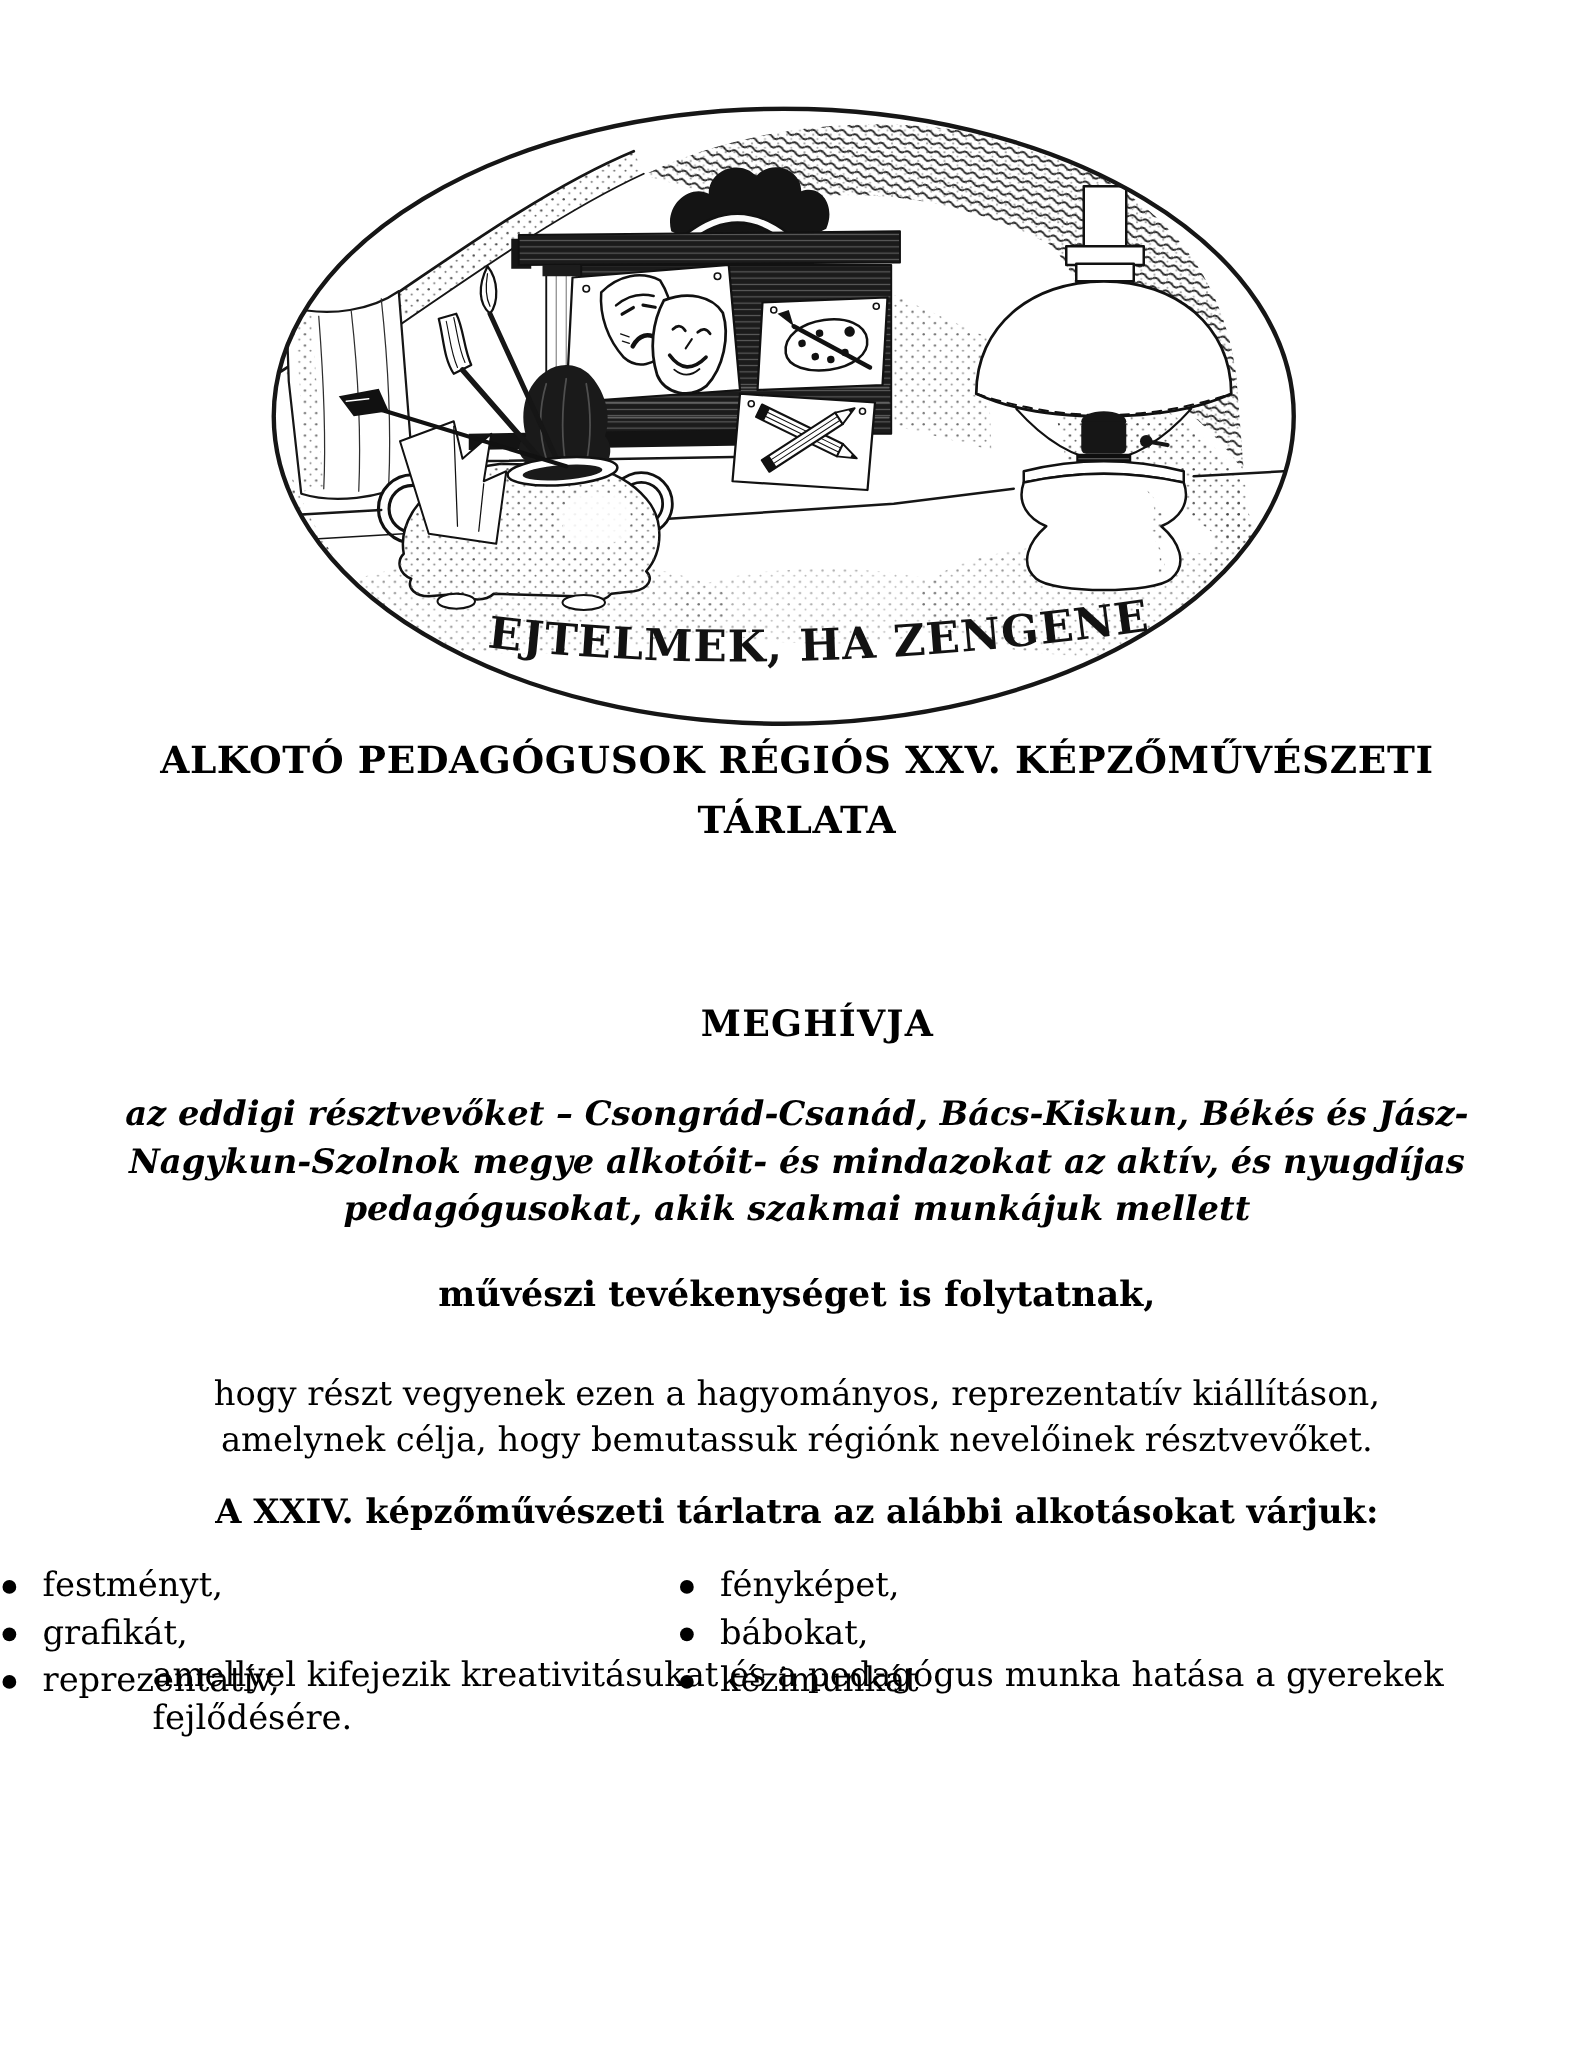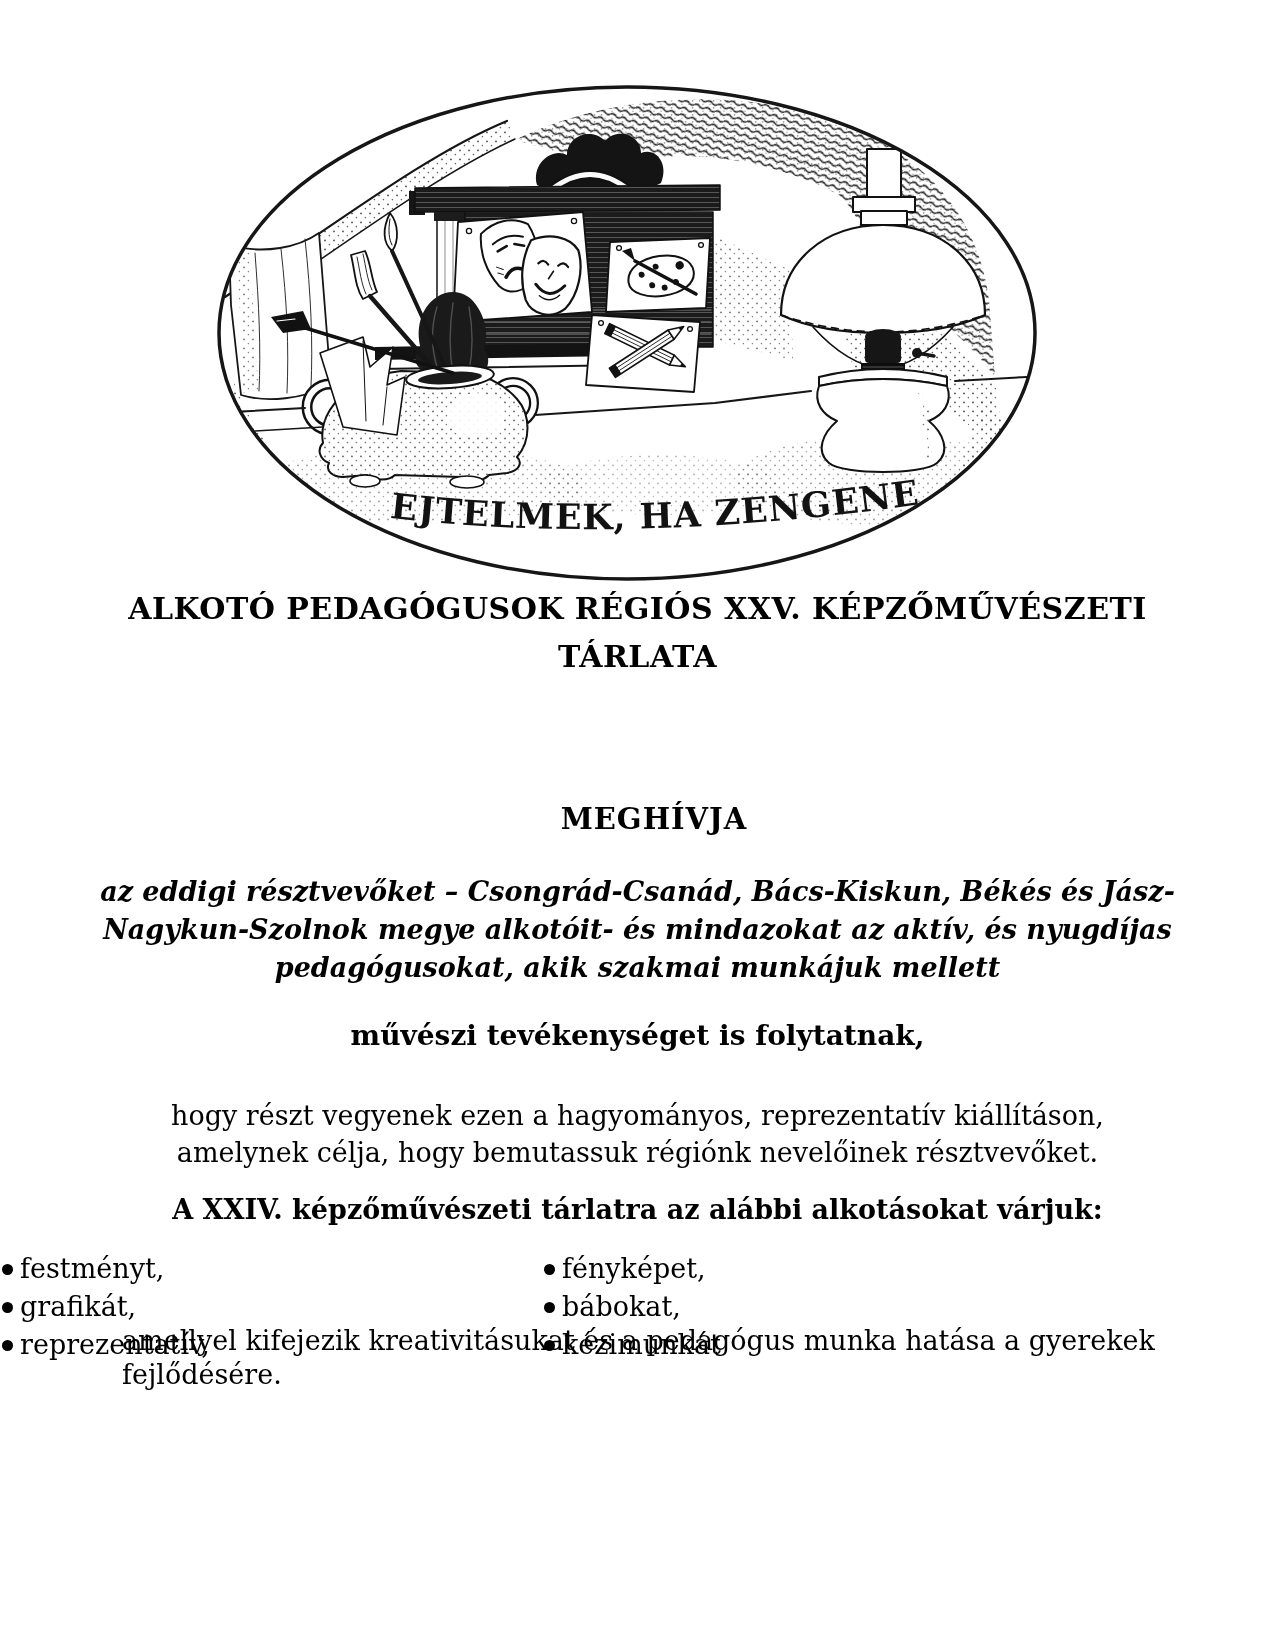--- a/index.html
+++ b/index.html
@@ -15,21 +15,21 @@
   .title      { top: 585px;  font-size: 30px; line-height: 48px; font-weight: bold; letter-spacing: .5px; }
   .organizers { top: 694px;  font-size: 27px; line-height: 37px; }
   .invite     { top: 802px;  font-size: 29px; font-weight: bold; letter-spacing: 1px; padding-left: 33px; }
   .audience   { top: 873px;  font-size: 27px; line-height: 38px; font-weight: bold; font-style: italic; }
   .activity   { top: 1019px; font-size: 28px; font-weight: bold; }
   .purpose    { top: 1097px; font-size: 27px; line-height: 37px; }
   .call       { top: 1194px; font-size: 27px; font-weight: bold; white-space: nowrap; }
   .cols { position: absolute; top: 1250px; left: 0; right: 0; display: flex; }
   .cols ul { list-style: none; margin: 0; padding: 0; }
   .col-left { margin-left: 203px; width: 542px; }
-  .cols li { position: relative; padding-left: 20px; font-size: 27px; line-height: 38px; }
+  .cols li { position: relative; padding-left: 34px; font-size: 27px; line-height: 38px; }
   .dot { position: absolute; left: 2px; top: 14px; width: 11px; height: 11px; border-radius: 50%; background: #000; }
   .closing { position: absolute; top: 1324px; left: 122px; right: 100px; margin: 0;
              font-size: 27px; line-height: 34px; text-align: left; white-space: pre-line; }
 </style>
 </head>
 <body>
 
 <div class="page">
 
   <figure class="logo">

